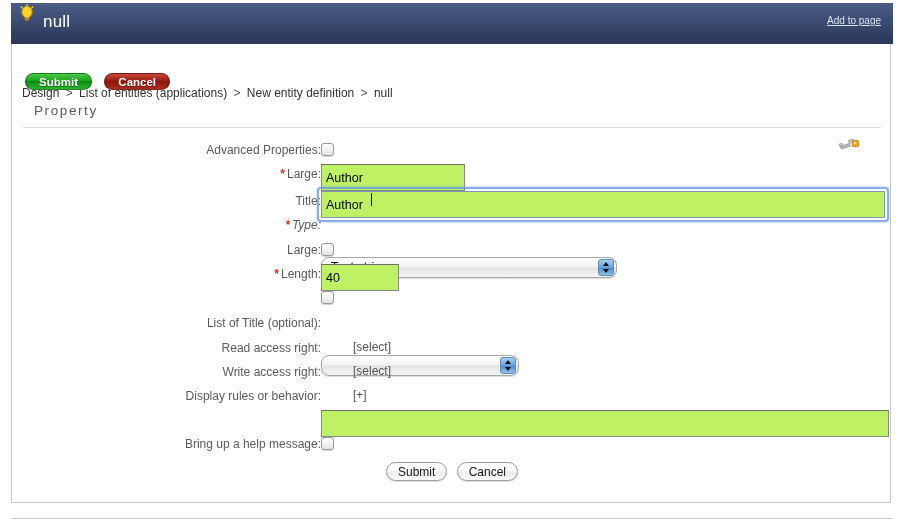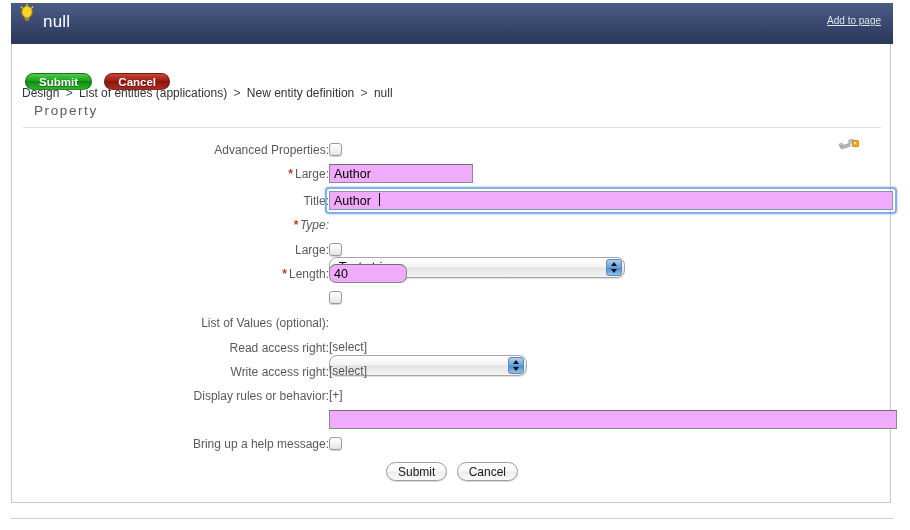--- a/index.html
+++ b/index.html
@@ -138,21 +138,21 @@
     left: 826px;
     top: 93px;
     width: 22px;
     height: 16px;
     cursor: pointer;
   }
 
   
   .form {
     position: absolute;
-    left: 12px;
+    left: 4px;
     top: 96px;
     width: 880px;
   }
   .row {
     position: relative;
     height: 24px;
     margin-bottom: 0px;
   }
   .row .label {
     position: absolute;
@@ -170,33 +170,33 @@
   }
   .row .field {
     position: absolute;
     left: 305px;
     top: 0px;
   }
 
   
   .tinput {
     box-sizing: border-box;
-    height: 19px;
+    height: 27px;
     border: 1px solid #898989;
     border-top-color: #6f6f6f;
-    background: #f0abfc;
+    background: #bef264;
     font-family: "Liberation Sans", sans-serif;
     font-size: 12.5px;
     color: #000;
     padding: 0 2px 0 4px;
     outline: none;
     line-height: 17px;
   }
   .tinput.w-name   { width: 144px; }
-  .tinput.w-length { width: 78px; border-radius: 7px; }
+  .tinput.w-length { width: 78px; }
   .tinput.w-desc   { width: 568px; }
 
   
   .focus-wrap {
     position: relative;
     display: inline-block;
     padding: 2px;
     border-radius: 2px;
     background: transparent;
     box-shadow: 0 0 0 2px rgba(92,148,220,0.65), 0 0 2px 3px rgba(120,170,225,0.35);
@@ -267,20 +267,21 @@
   }
   .msel .stepper .up   { top: 2px;  border-bottom: 4px solid #111; }
   .msel .stepper .down { bottom: 2px; border-top: 4px solid #111; }
 
   
   .plainval {
     font-size: 12px;
     color: #555;
     line-height: 19px;
     cursor: pointer;
+    margin-left: 32px;
   }
 
   
   .footer-buttons {
     position: absolute;
     left: 0;
     top: 418px;
     width: 880px;
     text-align: center;
   }
@@ -423,21 +424,21 @@
       </div>
 
       <div class="row">
         <div class="field">
           <span class="cbox"></span>
         </div>
       </div>
 
       <div class="row" style="height:26px;">
         <div class="label" style="top:4px;">
-          <span>List of Values (optional):</span>
+          <span>List of Title (optional):</span>
         </div>
         <div class="field" style="top:0px;">
           <div class="msel w-lov">
             <span></span>
             <span class="stepper">
               <span class="ar up"></span>
               <span class="ar down"></span>
             </span>
           </div>
         </div>

